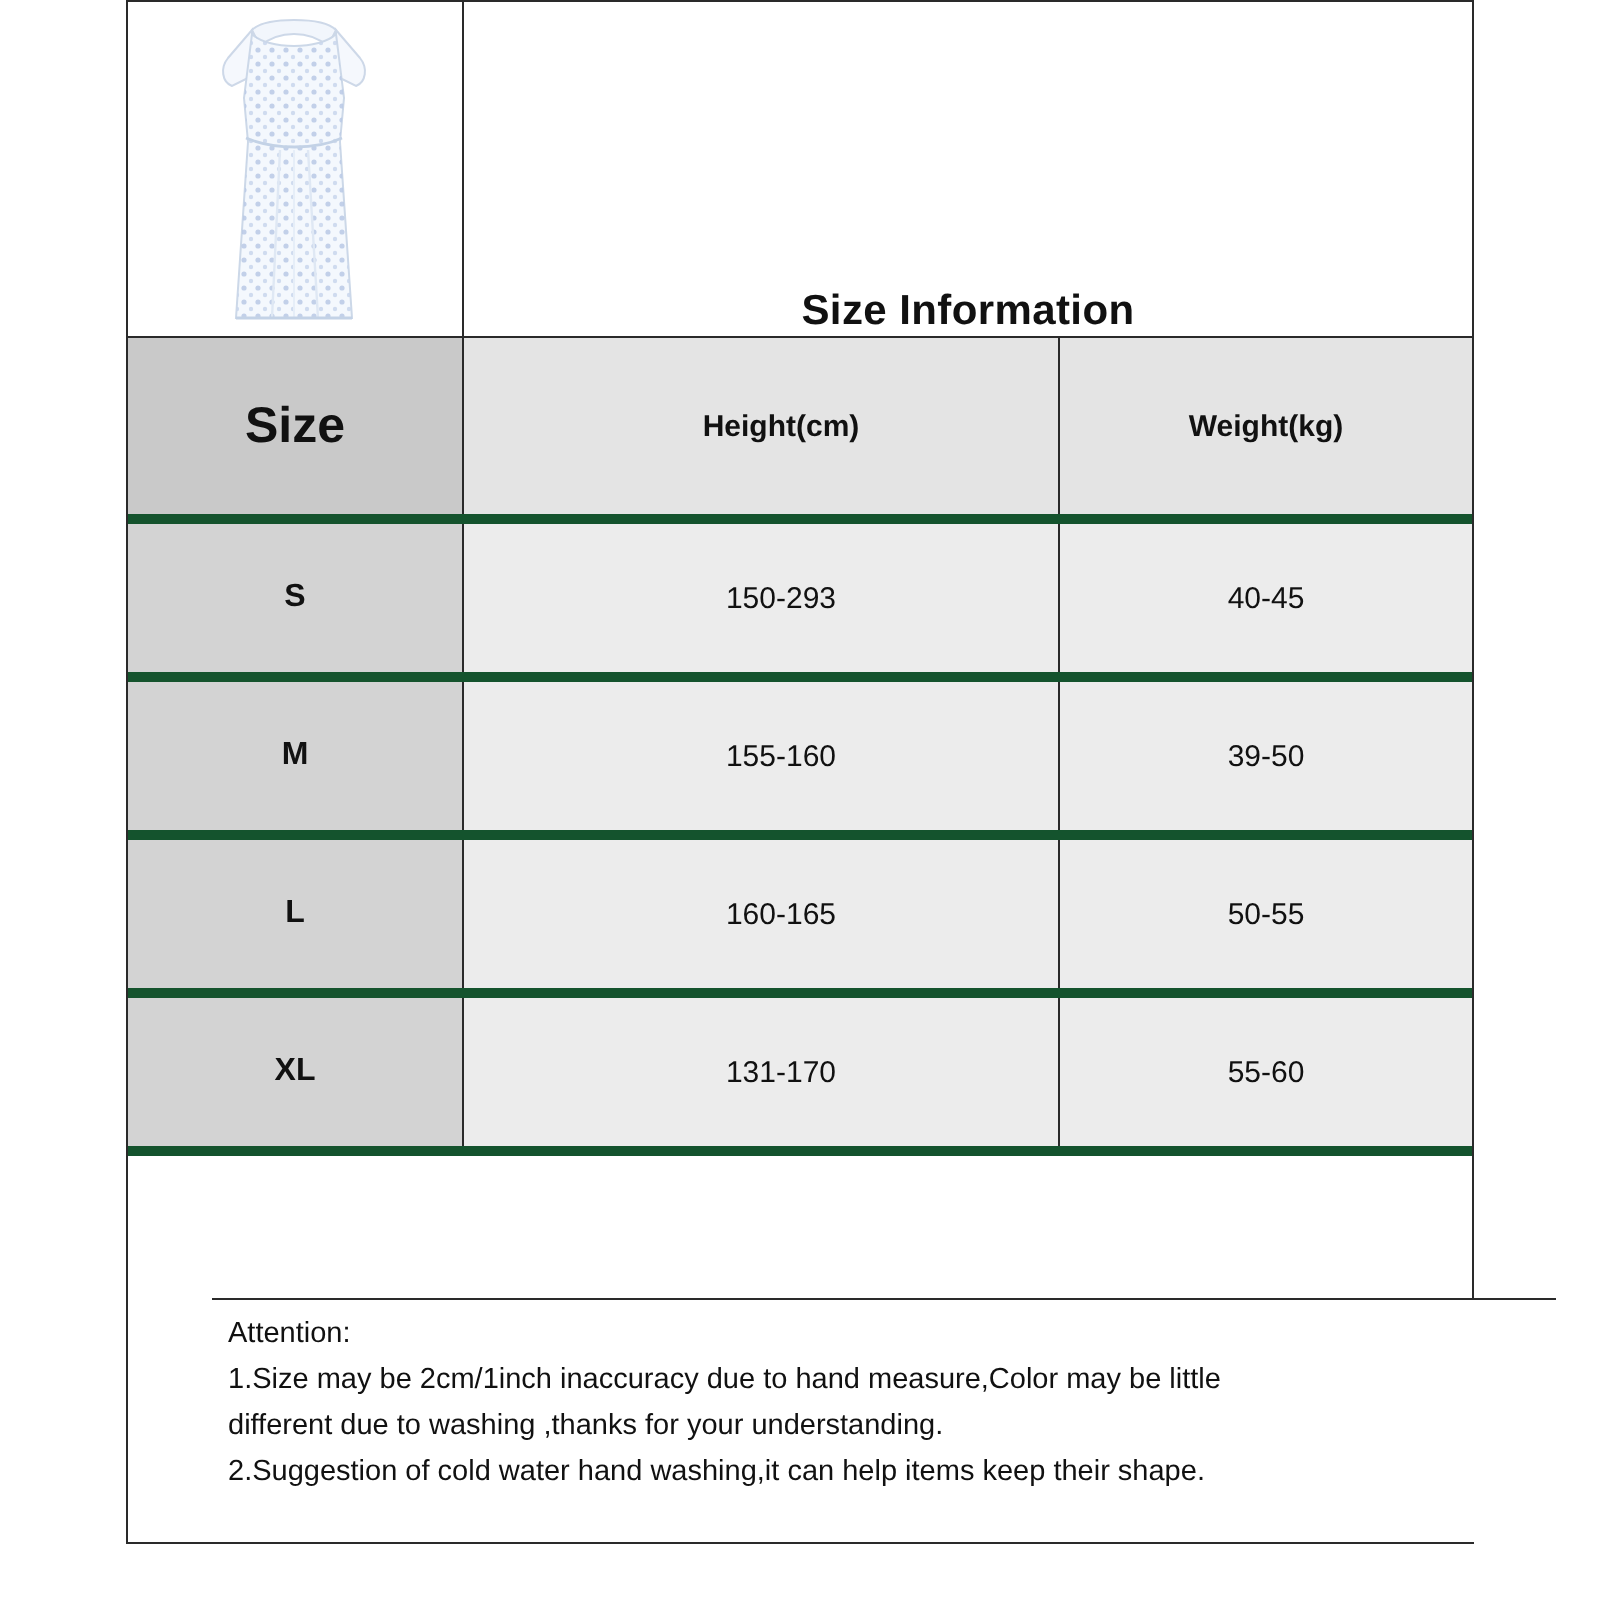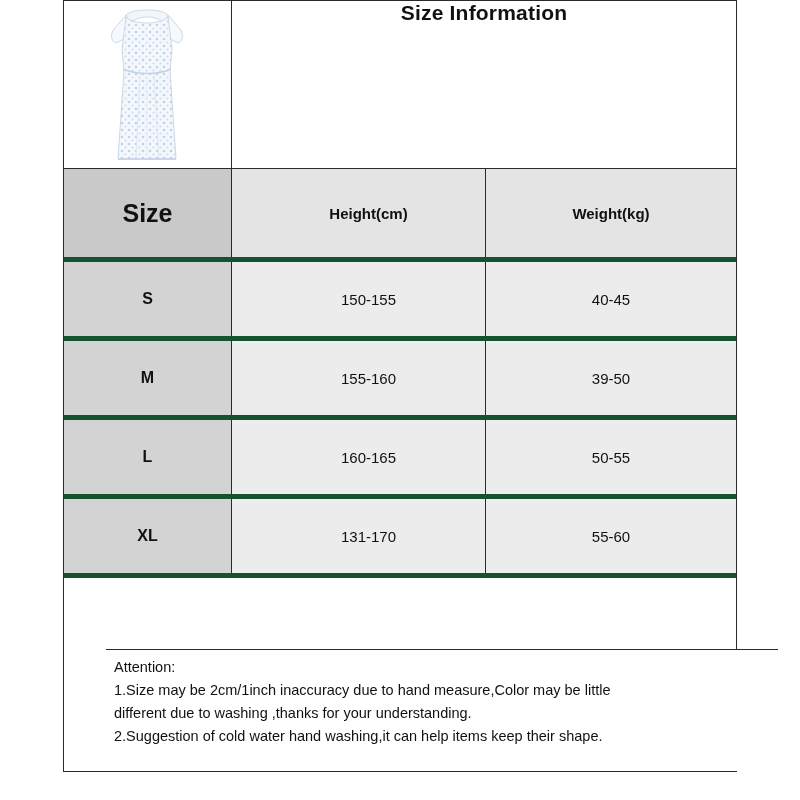--- a/index.html
+++ b/index.html
@@ -38,21 +38,21 @@
     width: 168px;
     border-right: 1px solid #2a2a2a;
     box-sizing: border-box;
     position: relative;
     background: #ffffff;
     overflow: hidden;
   }
   .header-title-cell {
     flex: 1;
     display: flex;
-    align-items: flex-start;
+    align-items: flex-end;
     justify-content: center;
     background: #ffffff;
   }
   .header-title {
     font-size: 21px;
     font-weight: bold;
     color: #111111;
     letter-spacing: 0.2px;
   }
   
@@ -73,21 +73,21 @@
   .c-size {
     width: 168px;
     border-right: 1px solid #2a2a2a;
     box-sizing: border-box;
     display: flex;
     align-items: center;
     justify-content: center;
     background: #d3d3d3;
   }
   .c-height {
-    width: 254px;
+    width: 298px;
     border-right: 1px solid #2a2a2a;
     box-sizing: border-box;
     display: flex;
     align-items: center;
     justify-content: center;
     background: #ececec;
     padding-left: 20px;
   }
   .c-weight {
     flex: 1;
@@ -199,21 +199,21 @@
       <div class="c-weight">
         <span class="head-col-txt">Weight(kg)</span>
       </div>
     </div>
 
     <div class="trow data-row">
       <div class="c-size">
         <span class="cell-size-txt">S</span>
       </div>
       <div class="c-height">
-        <span class="cell-val-txt">150-155</span>
+        <span class="cell-val-txt">150-293</span>
       </div>
       <div class="c-weight">
         <span class="cell-val-txt">40-45</span>
       </div>
     </div>
 
     <div class="trow data-row">
       <div class="c-size">
         <span class="cell-size-txt">M</span>
       </div>

